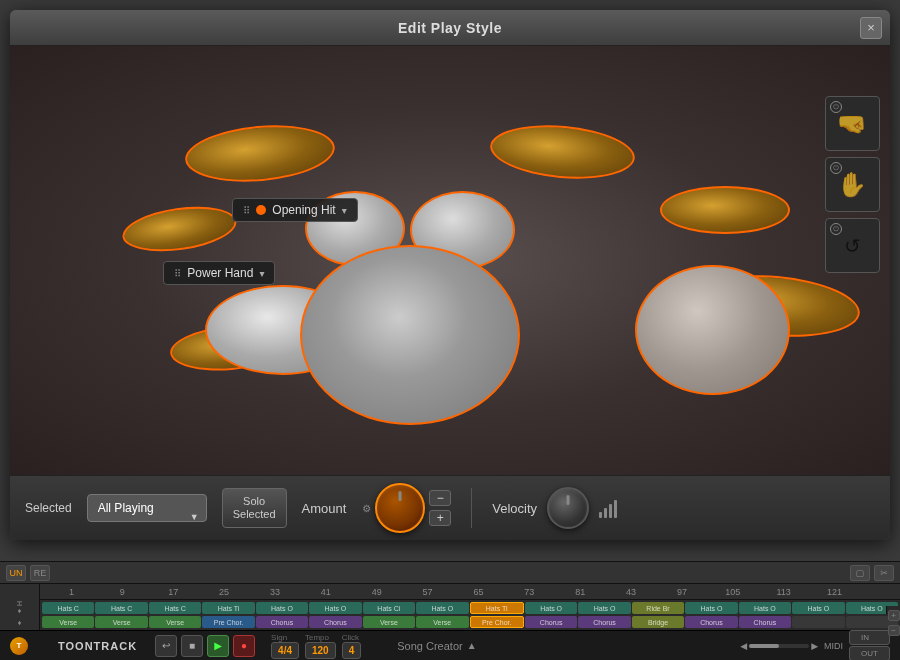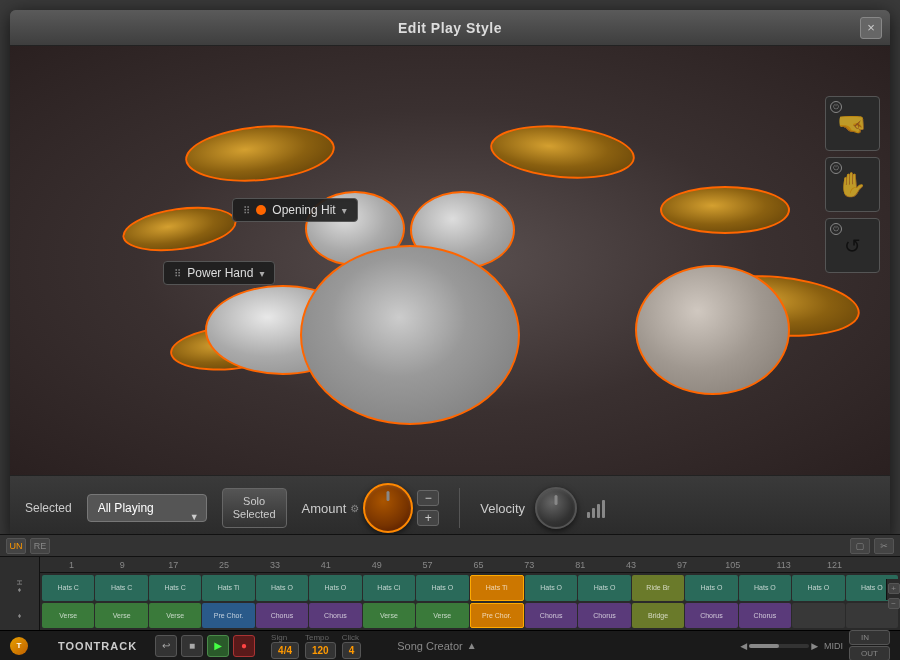--- a/index.html
+++ b/index.html
@@ -297,21 +297,21 @@
       font-size: 11px;
       cursor: pointer;
       text-align: center;
       line-height: 1.2;
       min-width: 50px;
     }
 
     .amount-section {
       display: flex;
       align-items: center;
-      gap: 0;
+      gap: 12px;
     }
 
     .knob {
       width: 50px; height: 50px;
       border-radius: 50%;
       background: radial-gradient(circle at 40% 35%, #666 0%, #333 60%, #222 100%);
       border: 2px solid #555;
       box-shadow: 0 2px 6px rgba(0,0,0,0.6), inset 0 1px 3px rgba(255,255,255,0.1);
       position: relative;
       cursor: pointer;
@@ -376,21 +376,21 @@
       display: inline-block;
       width: 3px;
       background: #888;
       border-radius: 1px;
     }
 
     
     .sequencer {
       position: absolute;
       bottom: 0; left: 0; right: 0;
-      height: 126px;
+      height: 99px;
       background: #2a2a2a;
       border-top: 1px solid #111;
       display: flex;
       flex-direction: column;
     }
 
     .seq-toolbar {
       height: 22px;
       background: #333;
       display: flex;

